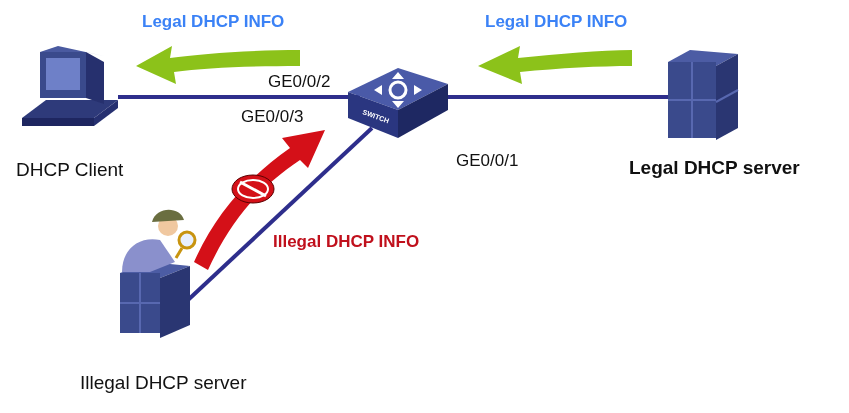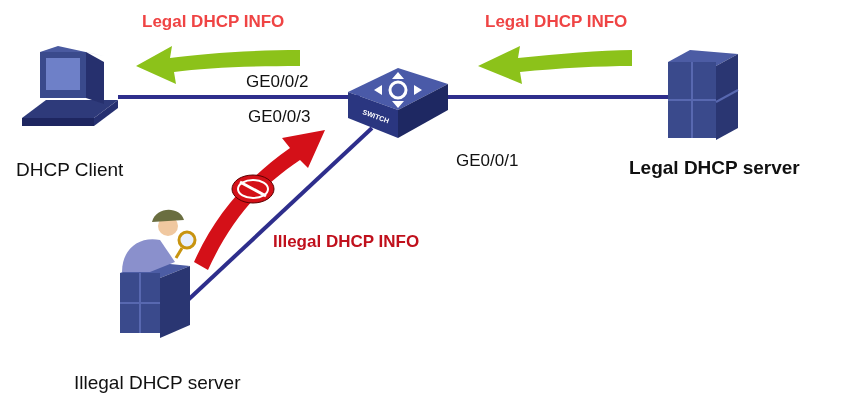--- a/index.html
+++ b/index.html
@@ -2,21 +2,21 @@
 <html><head>
 <meta charset="utf-8">
 <style>
   html, body { margin: 0; padding: 0; background: #ffffff; }
   body { width: 849px; height: 413px; position: relative; overflow: hidden;
          font-family: "Liberation Sans", sans-serif; }
   #stage { position: absolute; left: 0; top: 0; width: 849px; height: 413px; }
   .lbl { position: absolute; white-space: nowrap; color: #111; }
   .node-label { font-size: 19px; }
   .port-label { font-size: 17px; }
-  .flow-green { font-size: 17px; font-weight: bold; color: #ef4444; }
+  .flow-green { font-size: 17px; font-weight: bold; color: #3b82f6; }
   .flow-red { font-size: 17px; font-weight: bold; color: #c0101c; }
 </style>
 </head>
 <body>
 
 <svg id="stage" viewBox="0 0 849 413">
 
   <line x1="118" y1="97" x2="360" y2="97" stroke="#2e2e8c" stroke-width="4"></line>
   <line x1="440" y1="97" x2="672" y2="97" stroke="#2e2e8c" stroke-width="4"></line>
   <line x1="188" y1="300" x2="372" y2="128" stroke="#2e2e8c" stroke-width="4"></line>
@@ -77,19 +77,19 @@
     <path d="M152,222 C156,206 180,206 184,220 Z" fill="#6a6e40"></path>
     <circle cx="187" cy="240" r="8" fill="#e8f0ff" stroke="#c89410" stroke-width="3"></circle>
     <line x1="182" y1="248" x2="176" y2="258" stroke="#c89410" stroke-width="3"></line>
   </g>
 </svg>
 
 <div class="lbl flow-green" style="left:142px; top:12px;">Legal DHCP INFO</div>
 <div class="lbl flow-green" style="left:485px; top:12px;">Legal DHCP INFO</div>
 <div class="lbl flow-red" style="left:273px; top:232px;">Illegal  DHCP INFO</div>
 
-<div class="lbl port-label" style="left:246px; top:72px;">GE0/0/2</div>
-<div class="lbl port-label" style="left:248px; top:107px;">GE0/0/3</div>
+<div class="lbl port-label" style="left:268px; top:72px;">GE0/0/2</div>
+<div class="lbl port-label" style="left:241px; top:107px;">GE0/0/3</div>
 <div class="lbl port-label" style="left:456px; top:107px;margin-top:44px;">GE0/0/1</div>
 
 <div class="lbl node-label" style="left:16px; top:159px;">DHCP Client</div>
 <div class="lbl node-label" style="left:629px; top:157px;font-weight:bold;">Legal DHCP server</div>
-<div class="lbl node-label" style="left:74px; top:372px;">Illegal DHCP server</div>
+<div class="lbl node-label" style="left:80px; top:372px;">Illegal DHCP server</div>
 
 </body></html>

